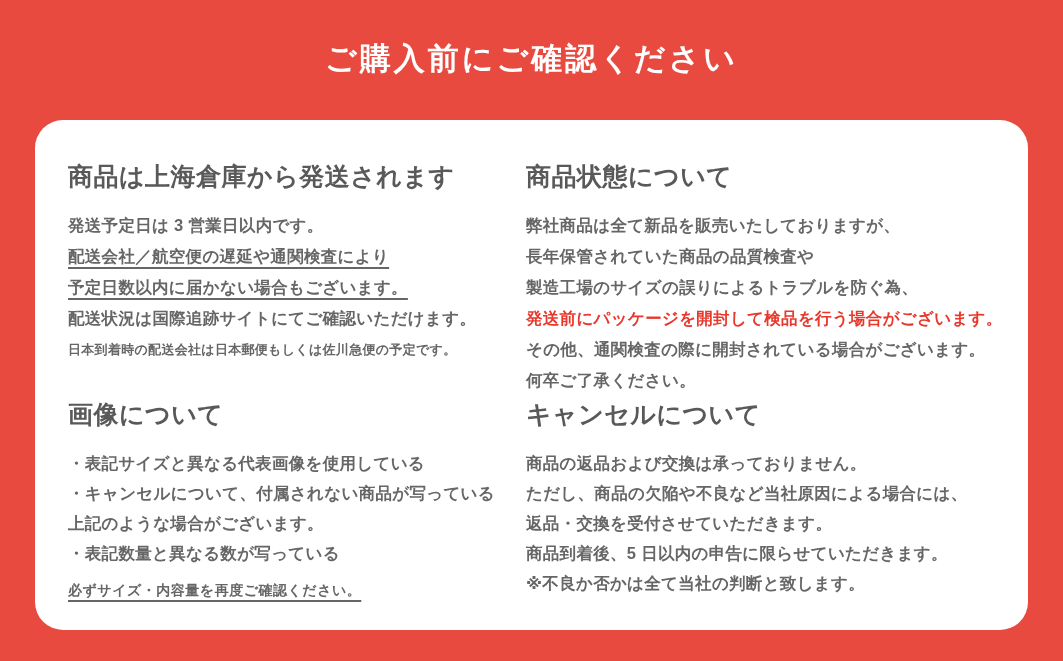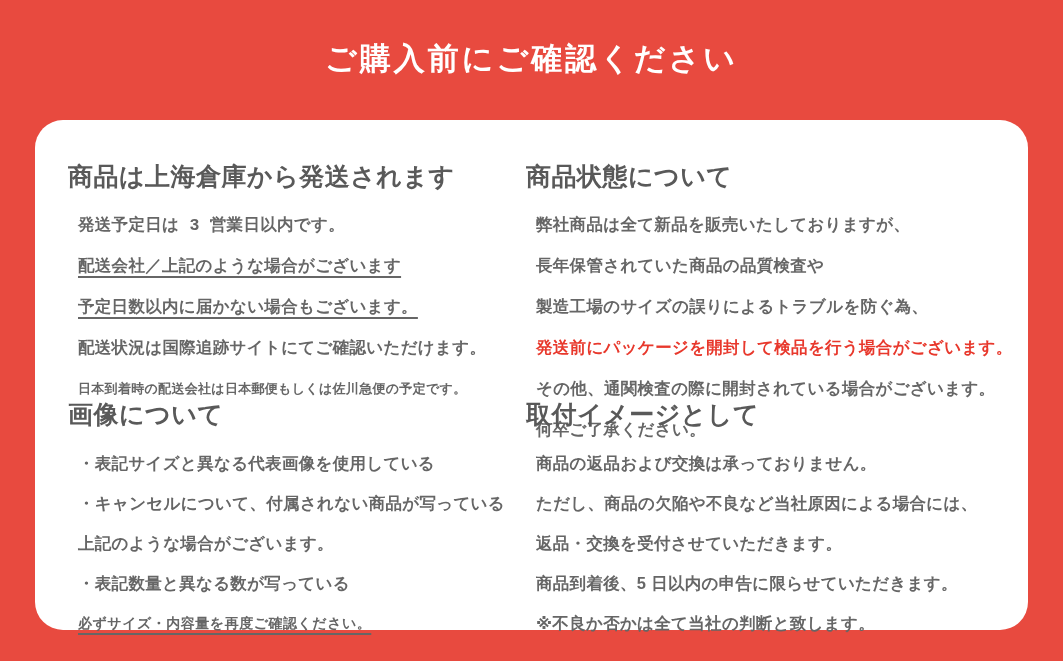--- a/index.html
+++ b/index.html
@@ -40,30 +40,30 @@
     background: var(--card-white);
     border-radius: 28px;
   }
   .card-inner {
     display: flex;
     padding: 40px 30px 0 33px;
   }
   .col { width: 472px; }
   .col-right { flex: 1; }
   section { display: block; }
-  .section-first { height: 238px; font-family: Liberation Mono, monospace; }
+  .section-first { height: 238px; }
   .section-heading {
     margin: 0 0 17px 0;
     font-size: 25px;
     font-weight: 700;
     color: var(--heading-gray);
     letter-spacing: 0.5px;
   }
   .body-line {
-    margin: 10px;
+    margin: 0;
     font-size: 16.5px;
     line-height: 31px;
     font-weight: 600;
     color: var(--body-gray);
     letter-spacing: 0.3px;
     white-space: nowrap;
   }
   .second .body-line { line-height: 30px; }
   .underline {
     text-decoration: underline;
@@ -87,21 +87,21 @@
 
 <h1 class="page-title">ご購入前にご確認ください</h1>
 
 <div class="notice-card">
   <div class="card-inner">
 
     <div class="col col-left">
       <section class="section-first">
         <h2 class="section-heading">商品は上海倉庫から発送されます</h2>
         <p class="body-line">発送予定日は 3 営業日以内です。</p>
-        <p class="body-line underline">配送会社／上記のような場合がございます</p>
+        <p class="body-line underline">配送会社／航空便の遅延や通関検査により</p>
         <p class="body-line underline">予定日数以内に届かない場合もございます。</p>
         <p class="body-line">配送状況は国際追跡サイトにてご確認いただけます。</p>
         <p class="body-line small-note">日本到着時の配送会社は日本郵便もしくは佐川急便の予定です。</p>
       </section>
 
       <section class="second">
         <h2 class="section-heading">画像について</h2>
         <p class="body-line">・表記サイズと異なる代表画像を使用している</p>
         <p class="body-line">・キャンセルについて、付属されない商品が写っている</p>
         <p class="body-line">上記のような場合がございます。</p>
@@ -115,21 +115,21 @@
         <h2 class="section-heading">商品状態について</h2>
         <p class="body-line">弊社商品は全て新品を販売いたしておりますが、</p>
         <p class="body-line">長年保管されていた商品の品質検査や</p>
         <p class="body-line">製造工場のサイズの誤りによるトラブルを防ぐ為、</p>
         <p class="body-line accent">発送前にパッケージを開封して検品を行う場合がございます。</p>
         <p class="body-line">その他、通関検査の際に開封されている場合がございます。</p>
         <p class="body-line">何卒ご了承ください。</p>
       </section>
 
       <section class="second">
-        <h2 class="section-heading">取付イメージとして</h2>
+        <h2 class="section-heading">キャンセルについて</h2>
         <p class="body-line">商品の返品および交換は承っておりません。</p>
         <p class="body-line">ただし、商品の欠陥や不良など当社原因による場合には、</p>
         <p class="body-line">返品・交換を受付させていただきます。</p>
         <p class="body-line">商品到着後、5 日以内の申告に限らせていただきます。</p>
         <p class="body-line">※不良か否かは全て当社の判断と致します。</p>
       </section>
     </div>
 
   </div>
 </div>

